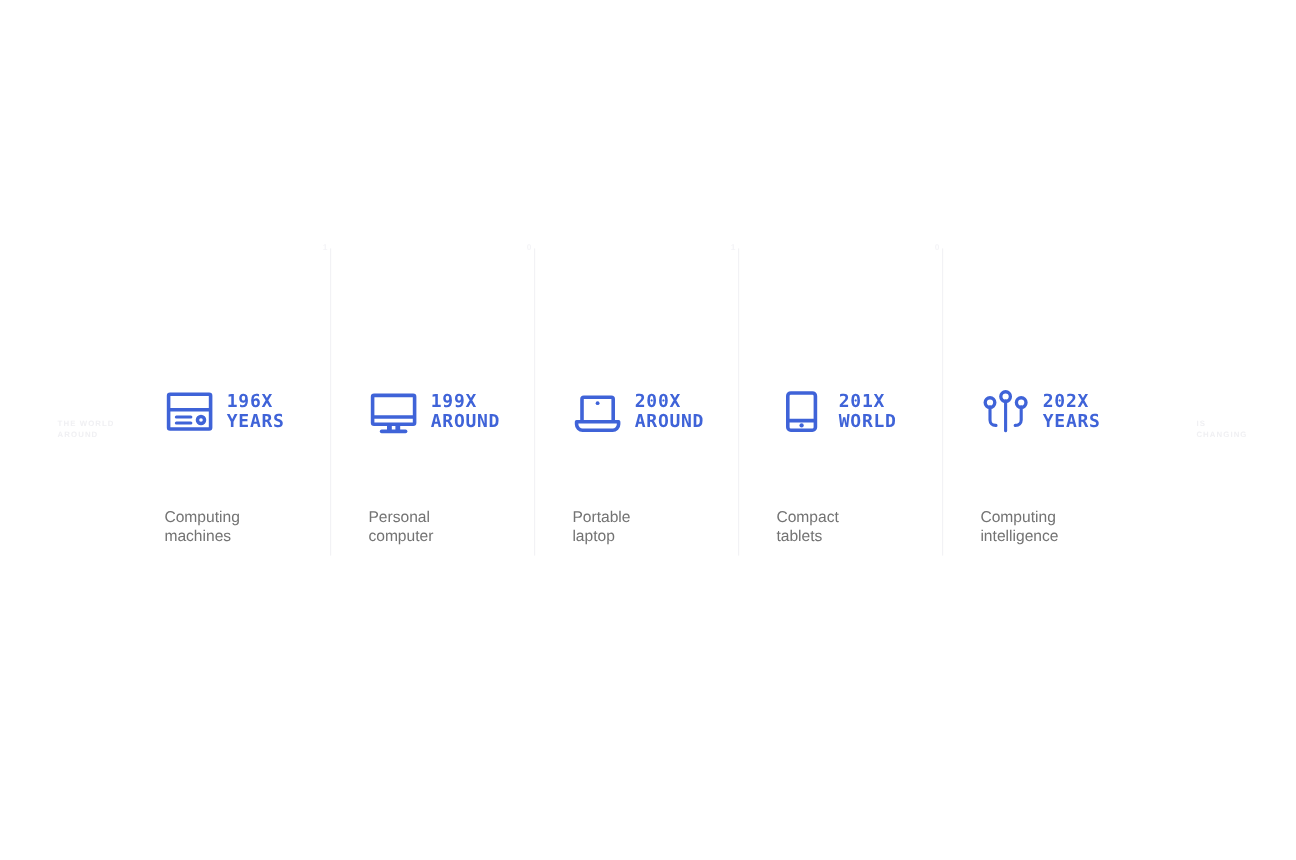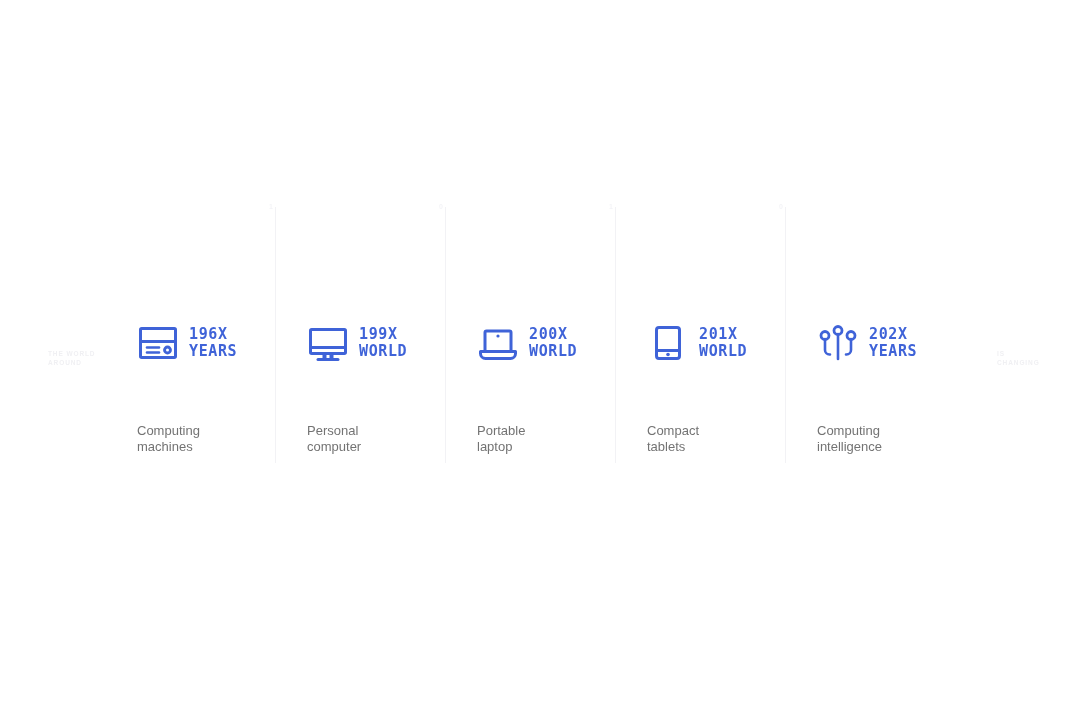--- a/index.html
+++ b/index.html
@@ -149,39 +149,39 @@
         <span class="icon">
           <svg viewBox="0 0 42 42" fill="none" xmlns="http://www.w3.org/2000/svg">
             <rect x="3.5" y="7.5" width="35" height="24" rx="1.2" stroke="#3f63d8" stroke-width="3"></rect>
             <line x1="3.5" y1="25.5" x2="38.5" y2="25.5" stroke="#3f63d8" stroke-width="3"></line>
             <rect x="15.5" y="31.5" width="4" height="5" fill="#3f63d8"></rect>
             <rect x="22.5" y="31.5" width="4" height="5" fill="#3f63d8"></rect>
             <line x1="11" y1="37.5" x2="31" y2="37.5" stroke="#3f63d8" stroke-width="3" stroke-linecap="round"></line>
           </svg>
         </span>
         <span class="year">199X
-WORLD</span>
+AROUND</span>
       </div>
       <div class="caption">Personal
 computer</div>
     </div>
 
     <div class="col">
       <div class="divider"></div>
       <div class="tick-marker">0</div>
       <div class="row">
         <span class="icon">
           <svg viewBox="0 0 42 42" fill="none" xmlns="http://www.w3.org/2000/svg">
             <path d="M8 29.5 V10.5 a1.5 1.5 0 0 1 1.5 -1.5 H32.5 a1.5 1.5 0 0 1 1.5 1.5 V29.5" stroke="#3f63d8" stroke-width="3"></path>
             <circle cx="21" cy="14" r="1.6" fill="#3f63d8"></circle>
             <path d="M3.5 29.5 H38.5 a0 0 0 0 1 0 0 v2 a5 5 0 0 1 -5 5 H8.5 a5 5 0 0 1 -5 -5 v-2 z" stroke="#3f63d8" stroke-width="3" stroke-linejoin="round"></path>
           </svg>
         </span>
         <span class="year">200X
-WORLD</span>
+AROUND</span>
       </div>
       <div class="caption">Portable
 laptop</div>
     </div>
 
     <div class="col">
       <div class="divider"></div>
       <div class="tick-marker">1</div>
       <div class="row">
         <span class="icon">

